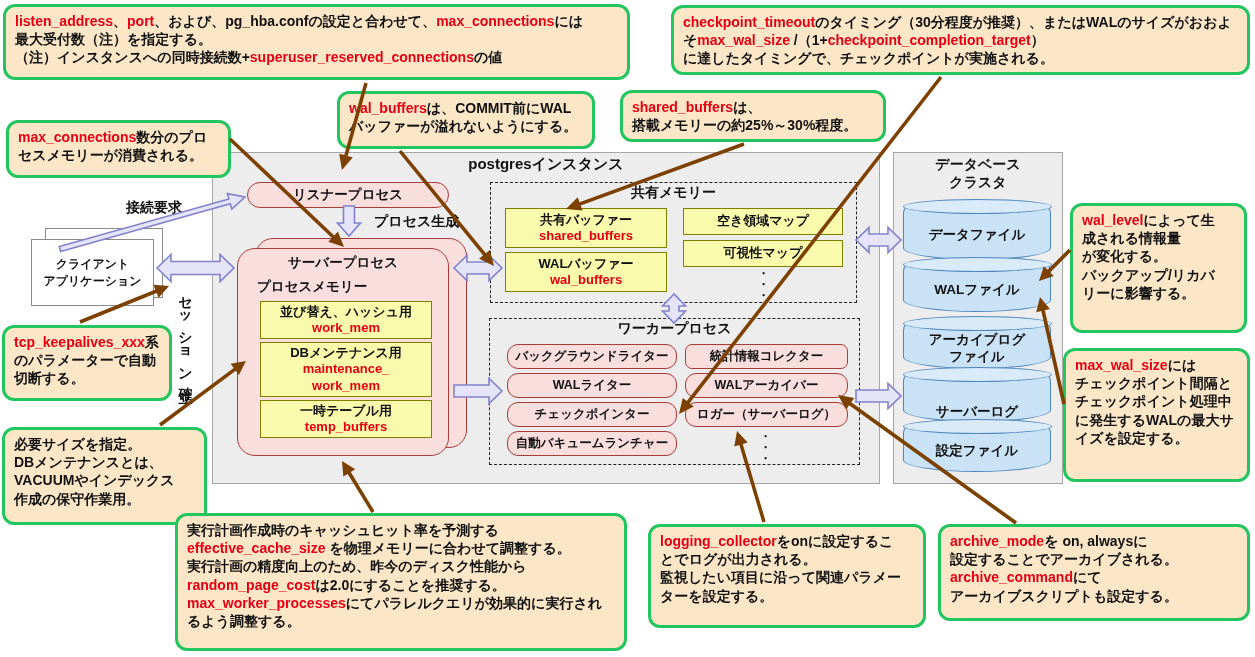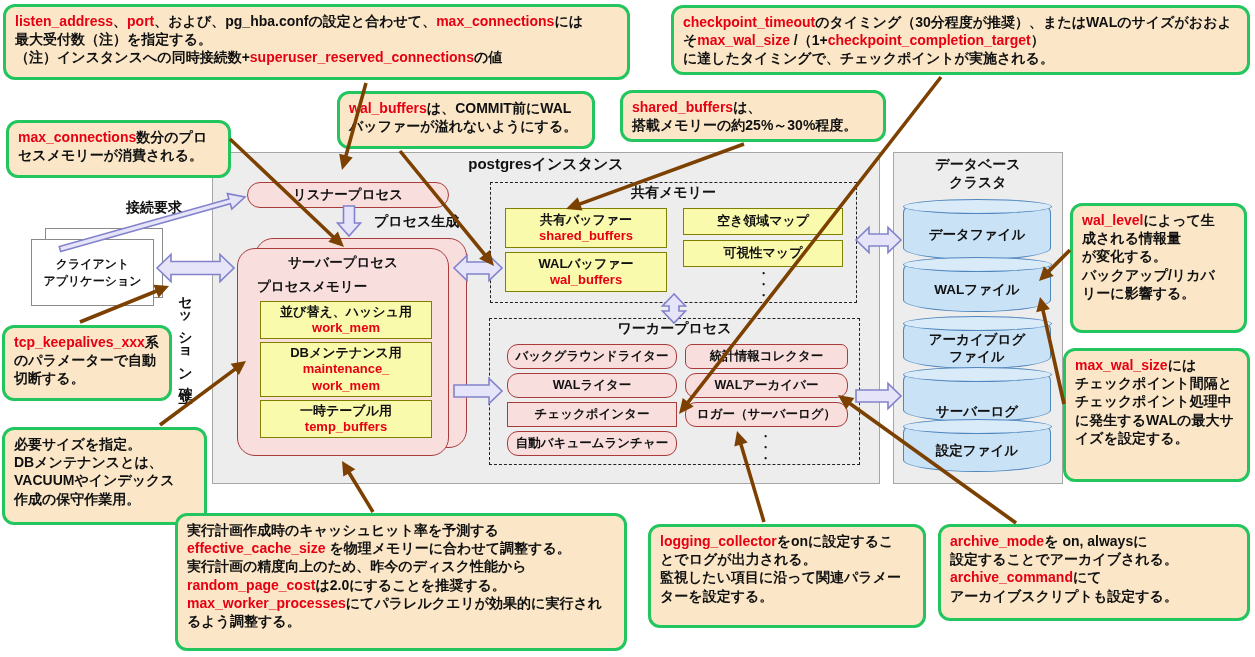--- a/index.html
+++ b/index.html
@@ -98,21 +98,21 @@
 ・</div>
 
   <div class="dashed" style="left:489px;top:318px;width:371px;height:147px;"></div>
   <div class="lbl title-center" style="left:489px;top:320px;width:371px;">ワーカープロセス</div>
   <div class="pink" style="left:507px;top:344px;width:170px;height:25px;border-radius:11px;font-size:12.5px;">
       <span>バックグラウンドライター</span>
     </div>
   <div class="pink" style="left:507px;top:373px;width:170px;height:25px;border-radius:11px;font-size:12.5px;">
       <span>WALライター</span>
     </div>
-  <div class="pink" style="left:507px;top:402px;width:170px;height:25px;border-radius:0;font-size:12.5px;">
+  <div class="pink" style="left:507px;top:402px;width:170px;height:25px;border-radius:11px;font-size:12.5px;">
       <span>チェックポインター</span>
     </div>
   <div class="pink" style="left:507px;top:431px;width:170px;height:25px;border-radius:11px;font-size:12.5px;">
       <span>自動バキュームランチャー</span>
     </div>
   <div class="pink" style="left:685px;top:344px;width:163px;height:25px;border-radius:7px;font-size:12.5px;">
       <span>統計情報コレクター</span>
     </div>
   <div class="pink" style="left:685px;top:373px;width:163px;height:25px;border-radius:11px;font-size:12.5px;">
       <span>WALアーカイバー</span>

